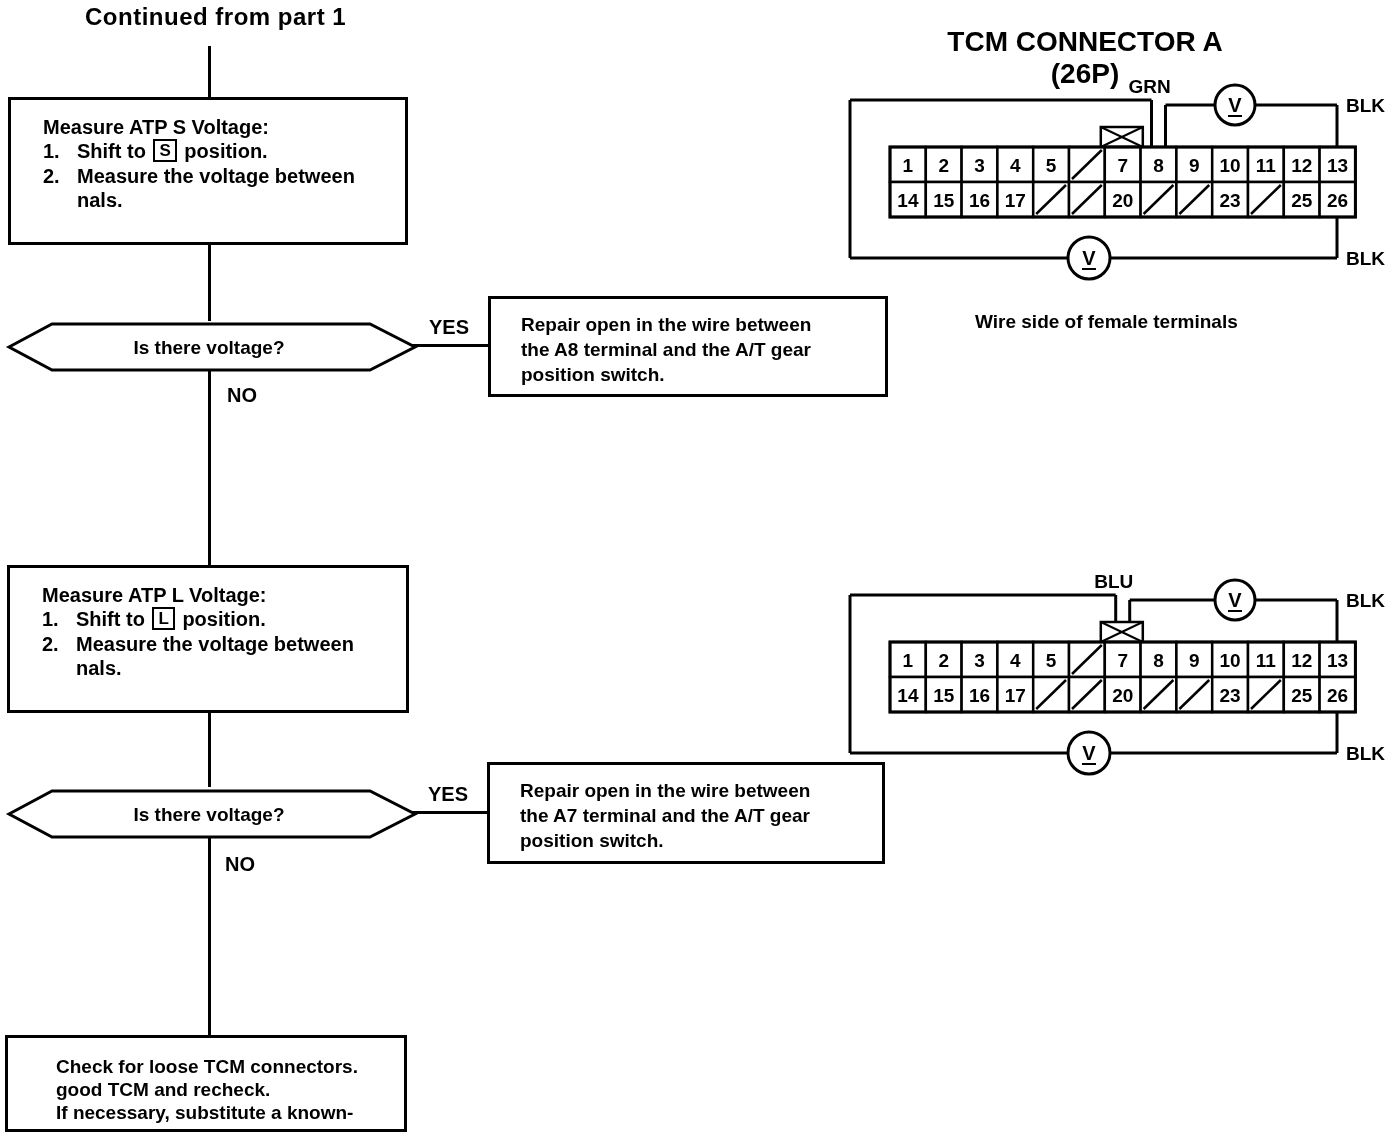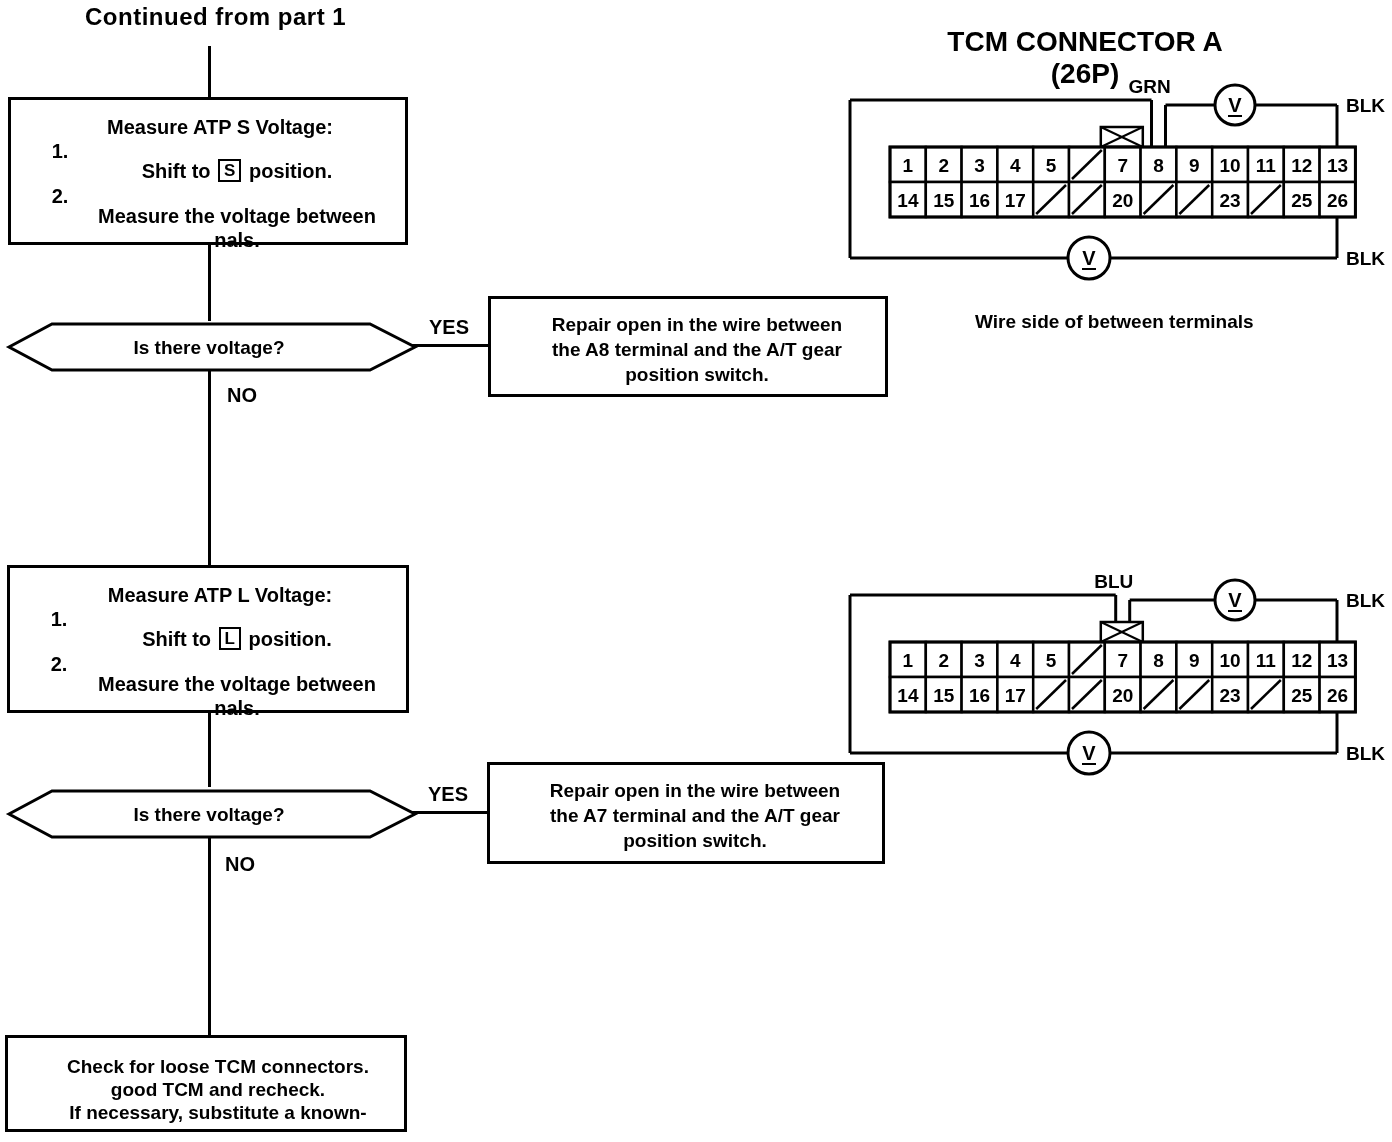--- a/index.html
+++ b/index.html
@@ -1,31 +1,31 @@
 <!DOCTYPE html>
 <html><head>
 <meta charset="utf-8">
 <style>
   html,body{margin:0;padding:0;background:#fff;}
   .page{position:relative;width:1392px;height:1142px;background:#fff;color:#000;
         font-family:"Liberation Sans",sans-serif;overflow:hidden;text-decoration:underline;}
   .hdr{position:absolute;left:85px;top:3px;font-size:24px;font-weight:700;letter-spacing:0.5px;}
   .vl{position:absolute;width:3px;background:#000;}
   .hl{position:absolute;height:3px;background:#000;}
-  .box{position:absolute;border:3px solid #000;background:#fff;font-weight:700;box-sizing:border-box;text-align:center;}
+  .box{position:absolute;border:3px solid #000;background:#fff;font-weight:700;box-sizing:border-box;}
   .stepbox{font-size:20px;line-height:24px;padding:15px 8px 0 32px;}
   .stepbox .bt{margin-bottom:0;}
   .srow{display:flex;}
   .srow .num{width:34px;flex:0 0 34px;}
-  .srow .tx{flex:1;margin-top:20px;}
+  .srow .tx{flex:1;}
   .ln{display:block;}
   .key{display:inline-block;border:2px solid #000;padding:0 4px;font-size:17px;line-height:19px;
        position:relative;top:-2px;margin:0 2px;}
   .repairbox{font-size:19px;line-height:25px;padding:13px 12px 0 30px;}
-  .finalbox{font-size:19px;line-height:23px;padding:17px 6px 0 30px;}
+  .finalbox{font-size:19px;line-height:23px;padding:17px 6px 0 48px;}
   .lbl{position:absolute;font-weight:700;font-size:20px;}
   .cap{position:absolute;font-weight:700;font-size:19px;}
   .ttl{position:absolute;left:915px;top:26px;width:340px;text-align:center;font-weight:700;font-size:28px;}
   svg{position:absolute;overflow:visible;}
   svg text{font-family:"Liberation Sans",sans-serif;}
 </style>
 </head>
 <body>
 
 <div class="page">
@@ -173,21 +173,21 @@
       <circle cx="395" cy="45" r="20" fill="#ffffff" stroke="#000000" stroke-width="3"></circle>
       <text x="395" y="52" text-anchor="middle" font-size="20" font-weight="700" fill="#000000">V</text>
       <line x1="388" y1="56" x2="402" y2="56" stroke="#000000" stroke-width="2"></line>
       <circle cx="249" cy="198" r="21" fill="#ffffff" stroke="#000000" stroke-width="3"></circle>
       <text x="249" y="205" text-anchor="middle" font-size="20" font-weight="700" fill="#000000">V</text>
       <line x1="242" y1="209" x2="256" y2="209" stroke="#000000" stroke-width="2"></line>
       <text x="309.5" y="33" text-anchor="middle" font-size="19" font-weight="700" fill="#000000">GRN</text>
       <text x="506" y="52" text-anchor="start" font-size="19" font-weight="700" fill="#000000">BLK</text>
       <text x="506" y="205" text-anchor="start" font-size="19" font-weight="700" fill="#000000">BLK</text>
     </svg>
-  <div class="cap" style="left:975px;top:311px">Wire side of between terminals</div>
+  <div class="cap" style="left:975px;top:311px">Wire side of female terminals</div>
   <svg id="conn2" style="left:840px;top:555px" width="552" height="235" viewBox="0 0 552 235">
       <line x1="10" y1="40" x2="275.7" y2="40" stroke="#000000" stroke-width="3"></line>
       <line x1="10" y1="40" x2="10" y2="198" stroke="#000000" stroke-width="3"></line>
       <line x1="10" y1="198" x2="228" y2="198" stroke="#000000" stroke-width="3"></line>
       <line x1="270" y1="198" x2="497" y2="198" stroke="#000000" stroke-width="3"></line>
       <line x1="497" y1="198" x2="497" y2="157" stroke="#000000" stroke-width="3"></line>
       <line x1="289.7" y1="45" x2="375" y2="45" stroke="#000000" stroke-width="3"></line>
       <line x1="415" y1="45" x2="497" y2="45" stroke="#000000" stroke-width="3"></line>
       <line x1="497" y1="45" x2="497" y2="87" stroke="#000000" stroke-width="3"></line>
       <line x1="275.7" y1="40" x2="275.7" y2="87" stroke="#000000" stroke-width="3"></line>

